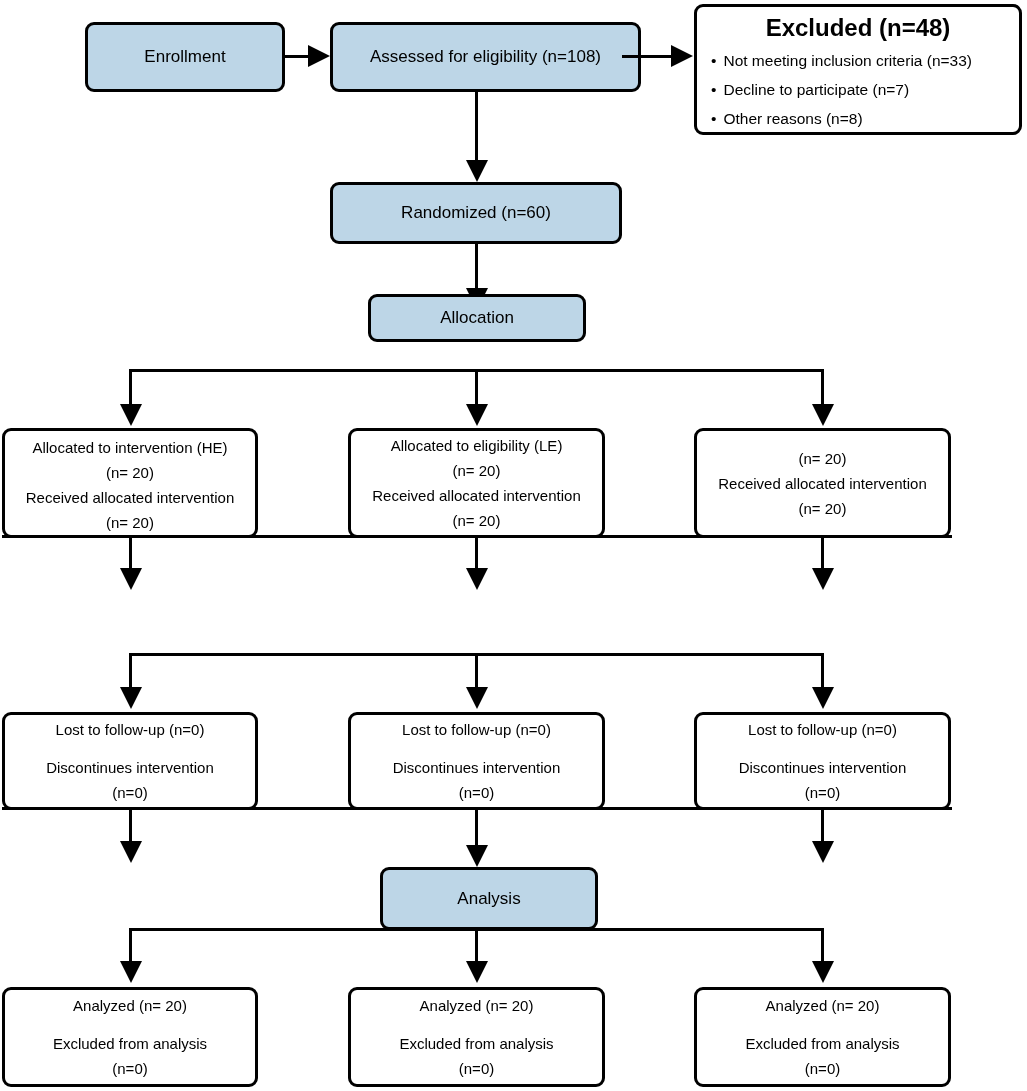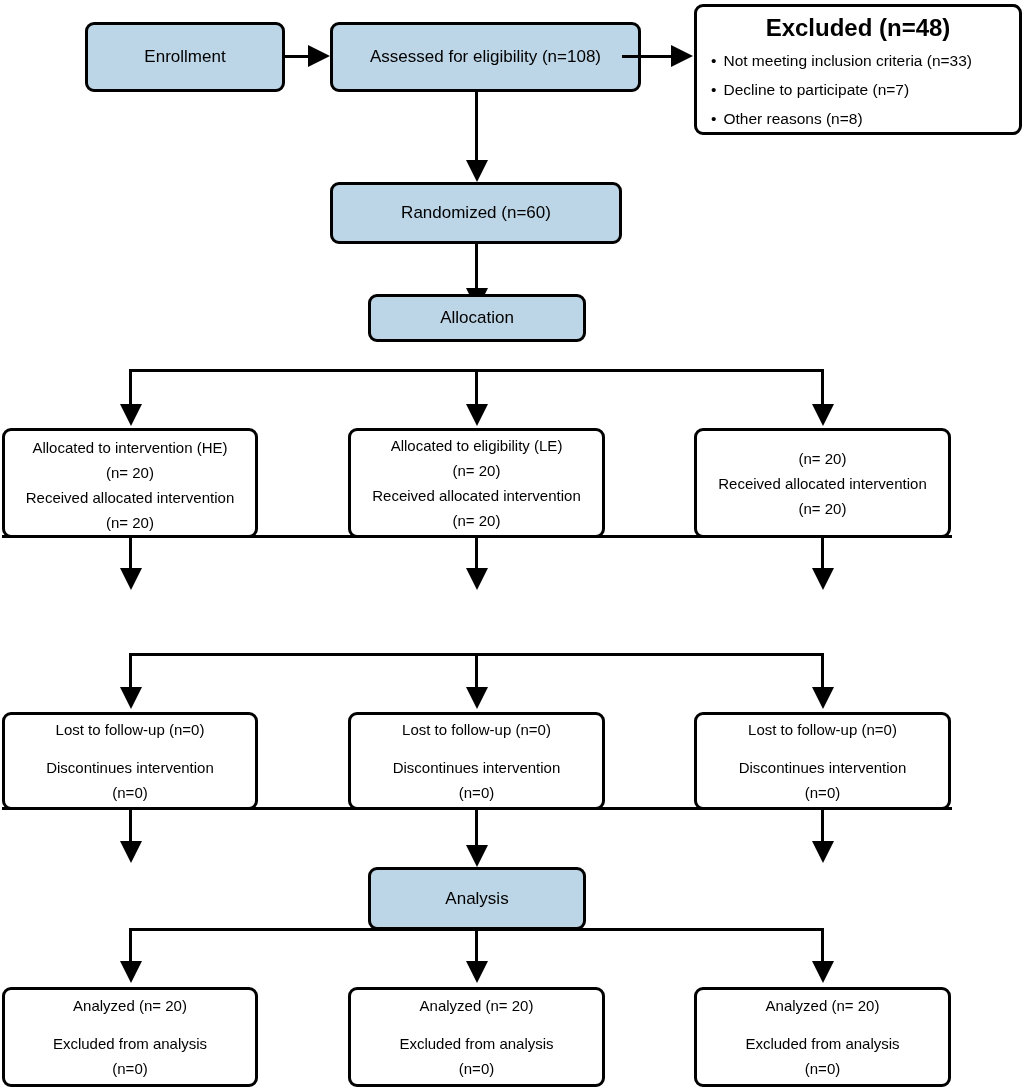--- a/index.html
+++ b/index.html
@@ -137,21 +137,21 @@
   </div>
 
   <div class="hline" style="left:2px;top:807px;width:950px;"></div>
   <div class="vline" style="left:129px;top:810px;height:33px;"></div>
   <div class="vline" style="left:475px;top:810px;height:35px;"></div>
   <div class="vline" style="left:821px;top:810px;height:33px;"></div>
   <div class="arr-down" style="left:120px;top:841px;"></div>
   <div class="arr-down" style="left:466px;top:845px;"></div>
   <div class="arr-down" style="left:812px;top:841px;"></div>
 
-  <div class="box blue" style="left:368px;top:867px;width:218px;height:63px;">
+  <div class="box blue" style="left:380px;top:867px;width:218px;height:63px;">
     <div class="hdr">Analysis</div>
   </div>
 
   <div class="hline" style="left:129px;top:928px;width:695px;"></div>
   <div class="vline" style="left:129px;top:930px;height:32px;"></div>
   <div class="vline" style="left:475px;top:930px;height:32px;"></div>
   <div class="vline" style="left:821px;top:930px;height:32px;"></div>
   <div class="arr-down" style="left:120px;top:961px;"></div>
   <div class="arr-down" style="left:466px;top:961px;"></div>
   <div class="arr-down" style="left:812px;top:961px;"></div>

